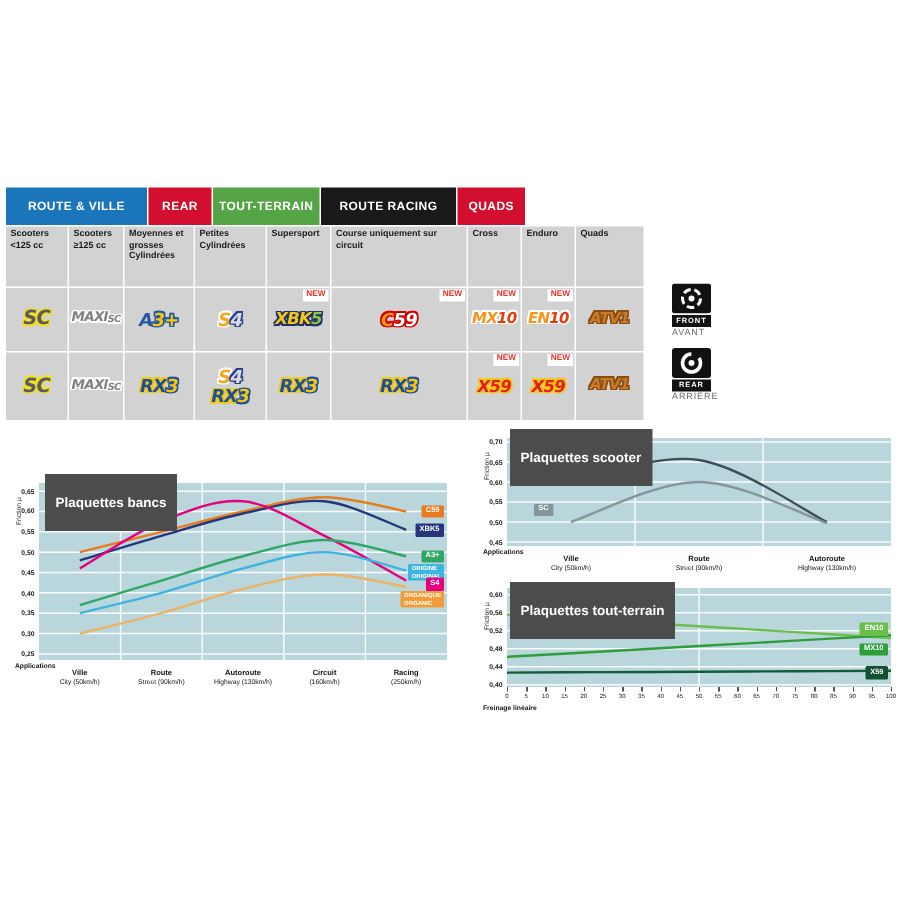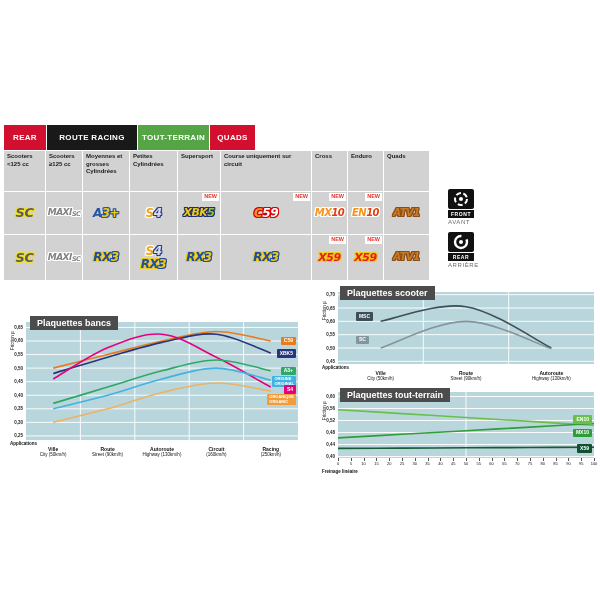--- a/index.html
+++ b/index.html
@@ -32,21 +32,21 @@
 
   
   .section-bar{position:absolute;left:4px;top:293px;background:#4c4c4c;color:#fff;
                font-size:9.5px;font-weight:bold;padding:3px 10px;}
 
   
   .chart{position:absolute;}
   .plot{position:absolute;background:#b9d6dc;}
   .plot svg{position:absolute;left:0;top:0;}
   .chart-title{position:absolute;left:26px;top:2px;background:#4c4c4c;color:#fff;
-               font-size:9px;font-weight:bold;padding:2px 7px;z-index:5;white-space:nowrap;}
+               font-size:9px;font-weight:bold;padding:14px 7px;z-index:5;white-space:nowrap;}
   .ytick{position:absolute;left:0;font-size:4.5px;font-weight:bold;color:#222;text-align:right;z-index:3;}
   .ylab{position:absolute;font-size:4.5px;color:#222;writing-mode:vertical-rl;
         transform:rotate(180deg);height:30px;z-index:3;}
   .series-label{position:absolute;color:#fff;font-size:5px;font-weight:bold;
                 padding:1.5px 3px;border-radius:1px;z-index:4;line-height:1.1;white-space:nowrap;}
   .series-label.two-line{font-size:4px;padding:1px 2px;}
   .xcat{position:absolute;width:80px;text-align:center;color:#111;z-index:3;}
   .xcat-p{font-weight:bold;font-size:5px;line-height:1.2;}
   .xcat-s{font-size:4.5px;line-height:1.2;}
   .xaxis-label{position:absolute;font-size:4.5px;font-weight:bold;color:#111;z-index:3;}
@@ -54,23 +54,24 @@
   .tickstrip{position:absolute;height:3px;z-index:3;
      background-image:repeating-linear-gradient(90deg,#555 0,#555 1px,transparent 1px,transparent 12.8px);}
 </style>
 </head>
 <body>
 
 <div class="canvas">
 
   <div class="ctable">
     <div class="cat-row" id="catRow">
+        <div class="cat-cell" style="width: 94px; background: rgb(27, 117, 187);">ROUTE &amp; VILLE</div>
         <div class="cat-cell" style="width: 42px; background: rgb(210, 15, 47);">REAR</div>
+        <div class="cat-cell" style="width: 71px; background: rgb(85, 165, 70);">TOUT-TERRAIN</div>
         <div class="cat-cell" style="width: 90px; background: rgb(25, 25, 25);">ROUTE RACING</div>
-        <div class="cat-cell" style="width: 71px; background: rgb(85, 165, 70);">TOUT-TERRAIN</div>
         <div class="cat-cell" style="width: 45px; background: rgb(210, 15, 47);">QUADS</div>
       </div>
     <div class="grid" id="subRow">
         <div class="cell sub-cell" style="width: 41px;">Scooters &lt;125 cc</div>
         <div class="cell sub-cell" style="width: 36px;">Scooters ≥125 cc</div>
         <div class="cell sub-cell" style="width: 46px;">Moyennes et grosses Cylindrées</div>
         <div class="cell sub-cell" style="width: 47px;">Petites Cylindrées</div>
         <div class="cell sub-cell" style="width: 42px;">Supersport</div>
         <div class="cell sub-cell" style="width: 90px;">Course uniquement sur circuit</div>
         <div class="cell sub-cell" style="width: 35px;">Cross</div>

